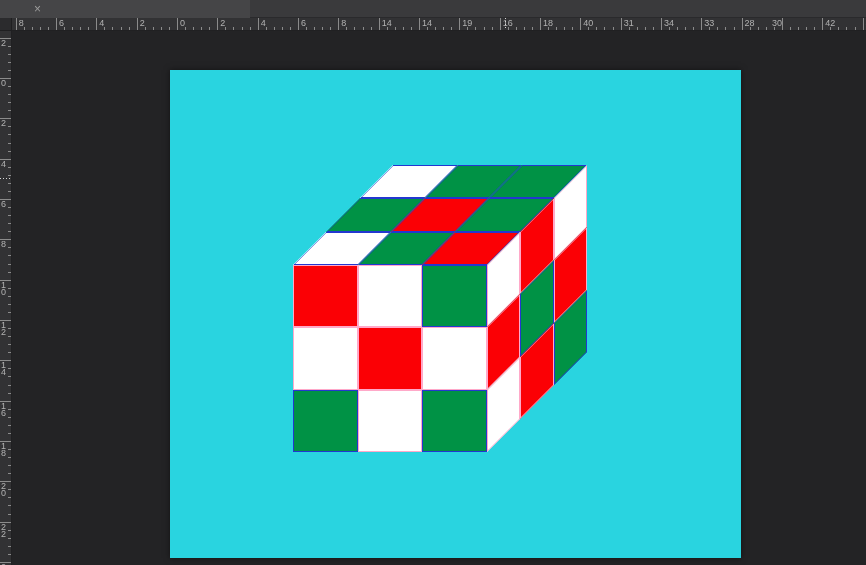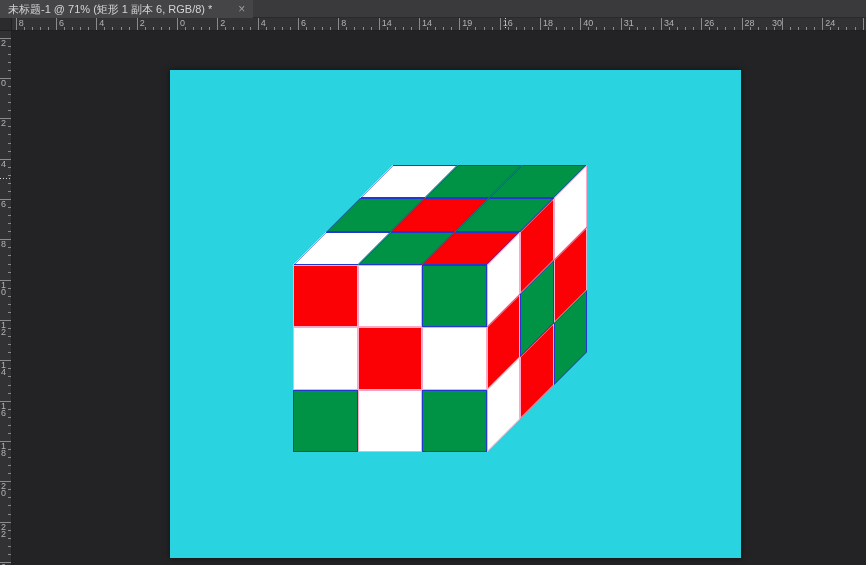--- a/index.html
+++ b/index.html
@@ -75,21 +75,20 @@
   }
   .cell{width:100%;height:100%;}
 </style>
 </head>
 <body>
 
 <div class="app">
 
   <div class="tabbar">
     <div class="tab">
-      <span class="tab-title">未标题-1 @ 71% (矩形 1 副本 6, RGB/8) *</span>
       <span class="tab-close">×</span>
     </div>
   </div>
 
   <div class="ruler-corner"></div>
   <div class="ruler-h" id="hruler">
       <div class="htick" style="left: 3.68px;"></div>
       <div class="hlabel" style="left: 6.68px;">8</div>
       <div class="htick minor" style="left: 11.746px;"></div>
       <div class="htick minor" style="left: 19.812px;"></div>
@@ -185,39 +184,39 @@
       <div class="htick minor" style="left: 624.762px;"></div>
       <div class="htick minor" style="left: 632.828px;"></div>
       <div class="htick minor" style="left: 640.894px;"></div>
       <div class="htick" style="left: 648.96px;"></div>
       <div class="hlabel" style="left: 651.96px;">34</div>
       <div class="htick minor" style="left: 657.026px;"></div>
       <div class="htick minor" style="left: 665.092px;"></div>
       <div class="htick minor" style="left: 673.158px;"></div>
       <div class="htick minor" style="left: 681.224px;"></div>
       <div class="htick" style="left: 689.29px;"></div>
-      <div class="hlabel" style="left: 692.29px;">26</div>
+      <div class="hlabel" style="left: 692.29px;">33</div>
       <div class="htick minor" style="left: 697.356px;"></div>
       <div class="htick minor" style="left: 705.422px;"></div>
       <div class="htick minor" style="left: 713.488px;"></div>
       <div class="htick minor" style="left: 721.554px;"></div>
       <div class="htick" style="left: 729.62px;"></div>
       <div class="hlabel" style="left: 732.62px;">28</div>
       <div class="htick minor" style="left: 737.686px;"></div>
       <div class="htick minor" style="left: 745.752px;"></div>
       <div class="htick minor" style="left: 753.818px;"></div>
       <div class="htick minor" style="left: 761.884px;"></div>
       <div class="htick" style="left: 769.95px;"></div>
       <div class="hlabel" style="left: 760px;">30</div>
       <div class="htick minor" style="left: 778.016px;"></div>
       <div class="htick minor" style="left: 786.082px;"></div>
       <div class="htick minor" style="left: 794.148px;"></div>
       <div class="htick minor" style="left: 802.214px;"></div>
       <div class="htick" style="left: 810.28px;"></div>
-      <div class="hlabel" style="left: 813.28px;">24</div>
+      <div class="hlabel" style="left: 813.28px;">42</div>
       <div class="htick minor" style="left: 818.346px;"></div>
       <div class="htick minor" style="left: 826.412px;"></div>
       <div class="htick minor" style="left: 834.478px;"></div>
       <div class="htick minor" style="left: 842.544px;"></div>
       <div class="htick" style="left: 850.61px;"></div>
       <div class="hlabel" style="left: 853.61px;">34</div>
       <div class="hcursor" style="left: 493px;"></div>
     </div>
   <div class="ruler-v" id="vruler">
       <div class="vtick" style="top: 6.67px;"></div>

